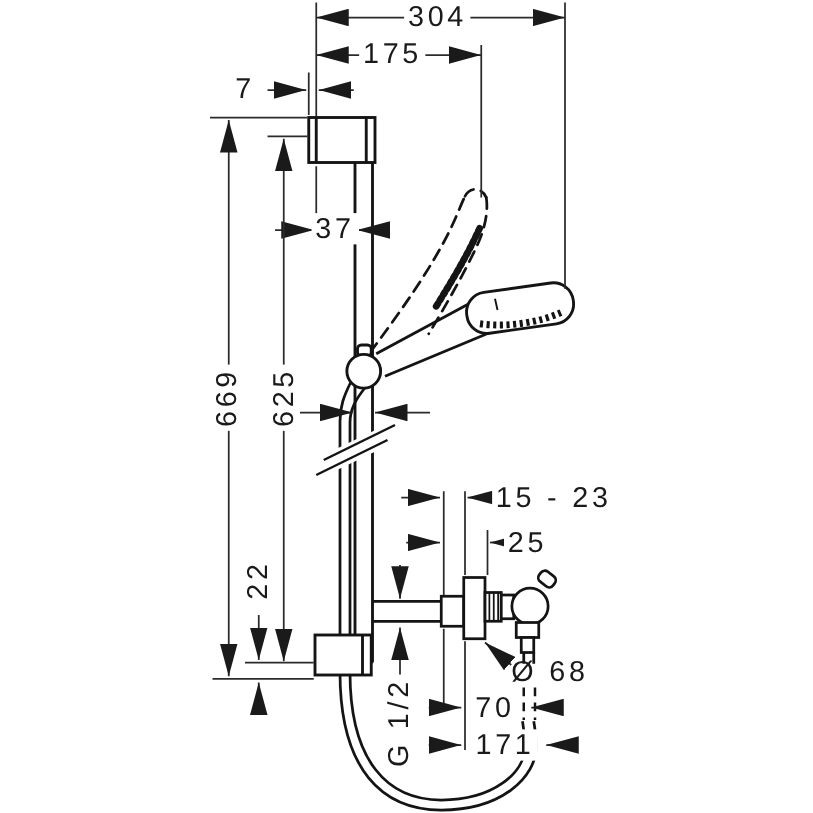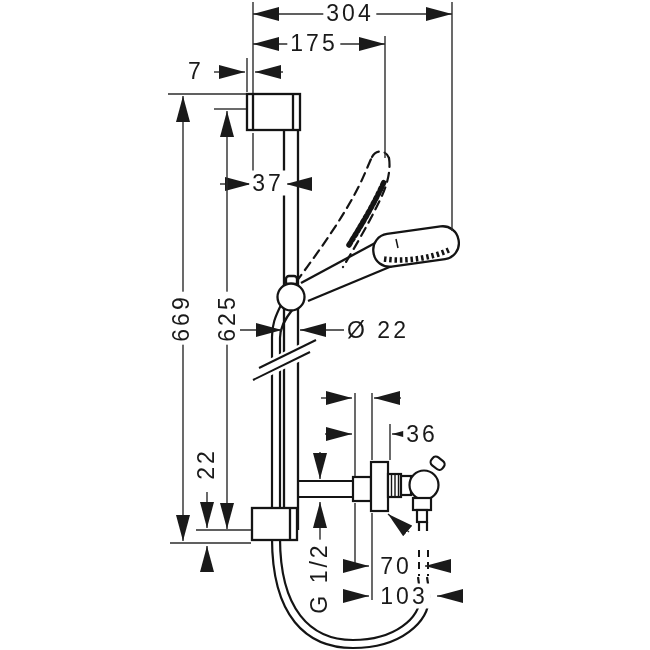--- a/index.html
+++ b/index.html
@@ -142,20 +142,21 @@
     <path d="M409,532 L388,514" marker-end="url(#arr)"></path>
   </g>
 </svg>
 
 <div class="dim" style="left:350px;top:13px">304</div>
 <div class="dim" style="left:314px;top:43px">175</div>
 <div class="dim" style="left:196px;top:71px">7</div>
 <div class="dim" style="left:268px;top:183px">37</div>
 <div class="dim rot" style="left:181px;top:318px">669</div>
 <div class="dim rot" style="left:227px;top:318px">625</div>
-<div class="dim" style="left:378px;top:330px">Ø 22</div>
 <div class="dim rot" style="left:206px;top:464px">22</div>
-<div class="dim" style="left:422px;top:434px">36</div>
+<div class="dim" style="left:443px;top:398px">15 - 23</div>
+<div class="dim" style="left:422px;top:434px">25</div>
+<div class="dim nobg" style="left:440px;top:537px">Ø 68</div>
 <div class="dim" style="left:396px;top:566px">70</div>
-<div class="dim" style="left:404px;top:596px">103</div>
+<div class="dim" style="left:404px;top:596px">171</div>
 <div class="dim rot" style="left:319px;top:578px">G 1/2</div>
 
 </div>
 
 </body></html>

